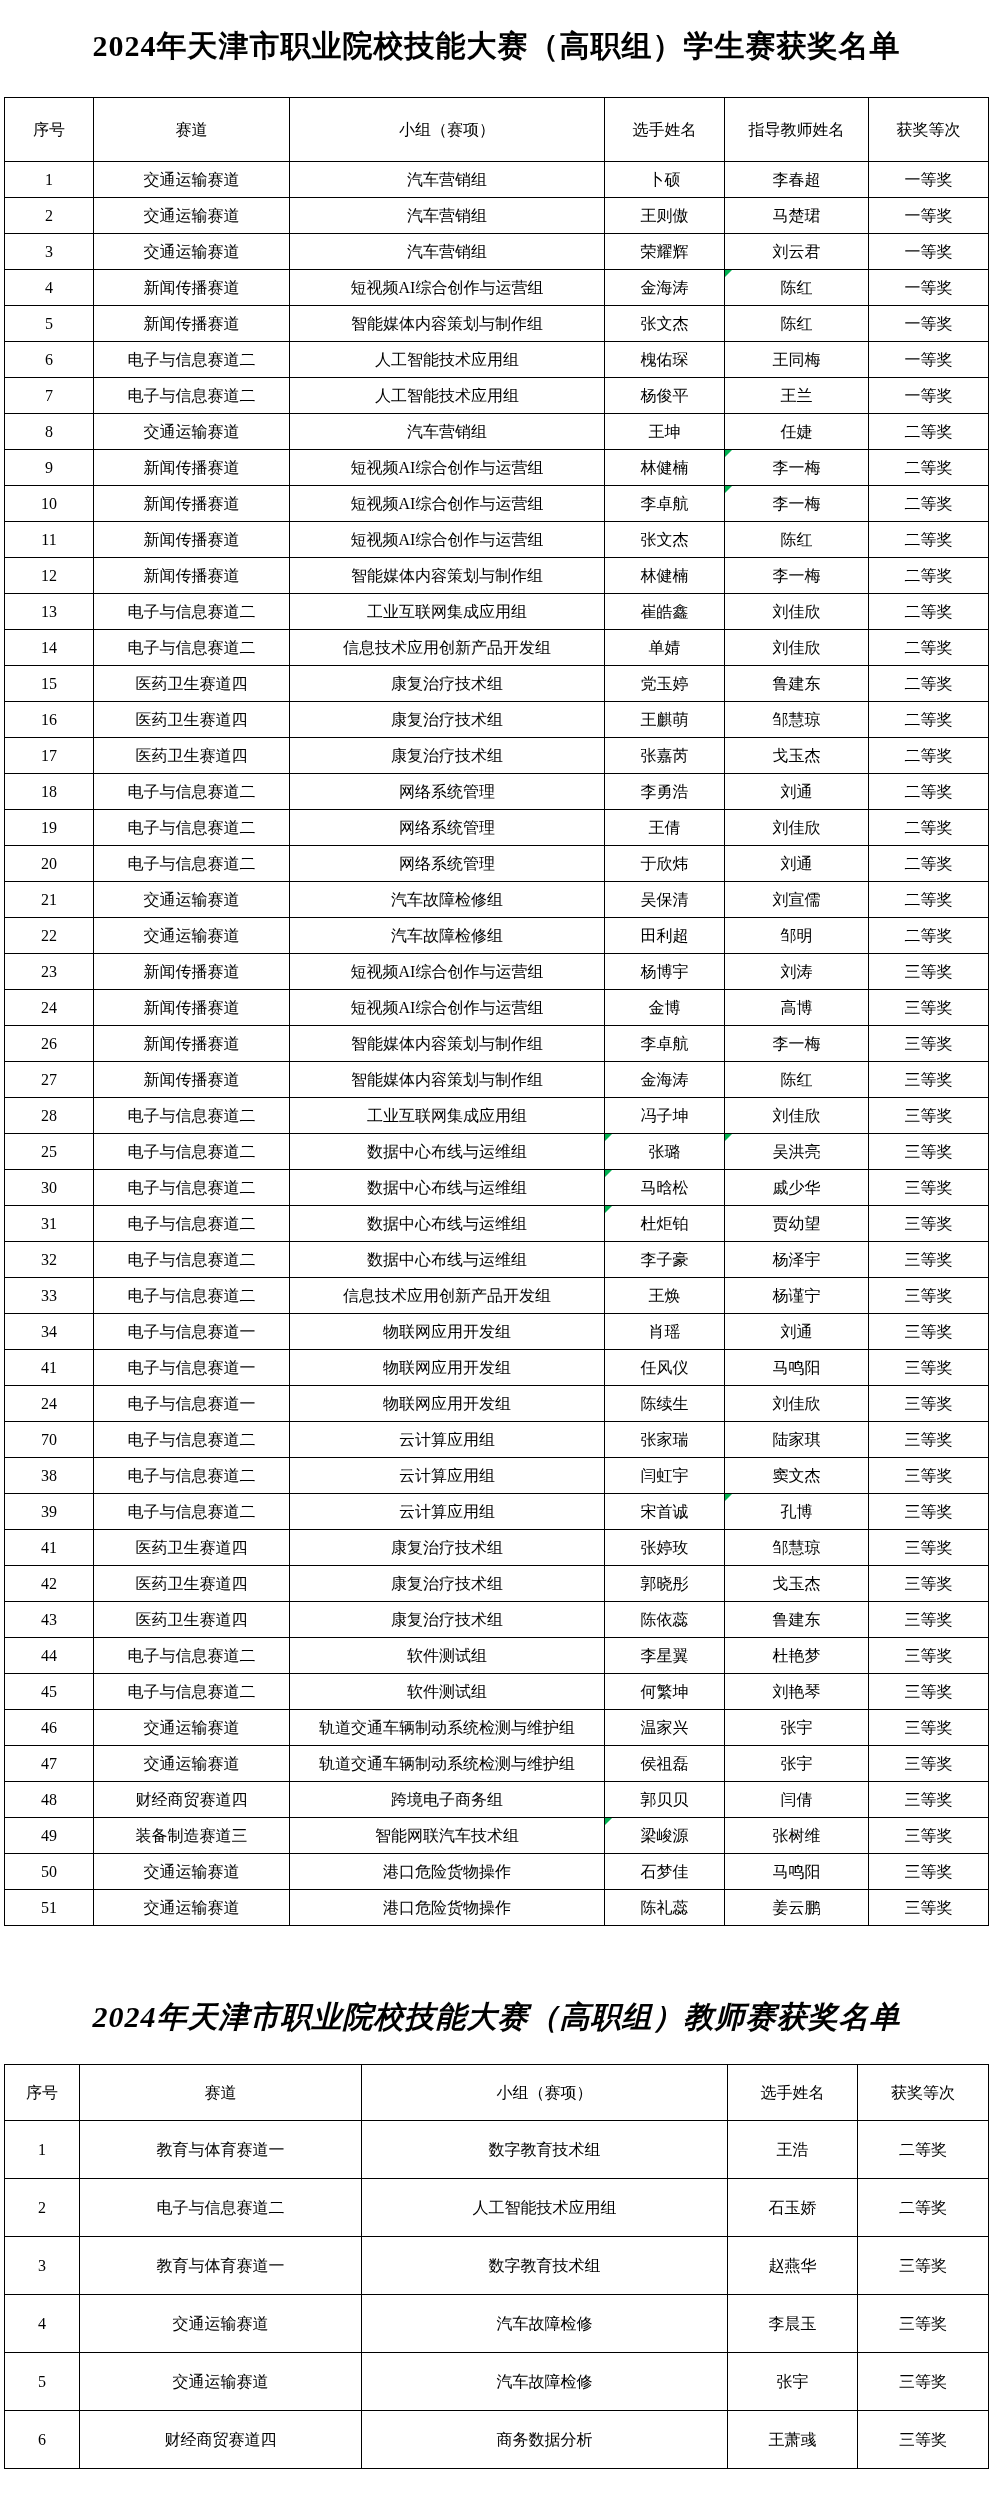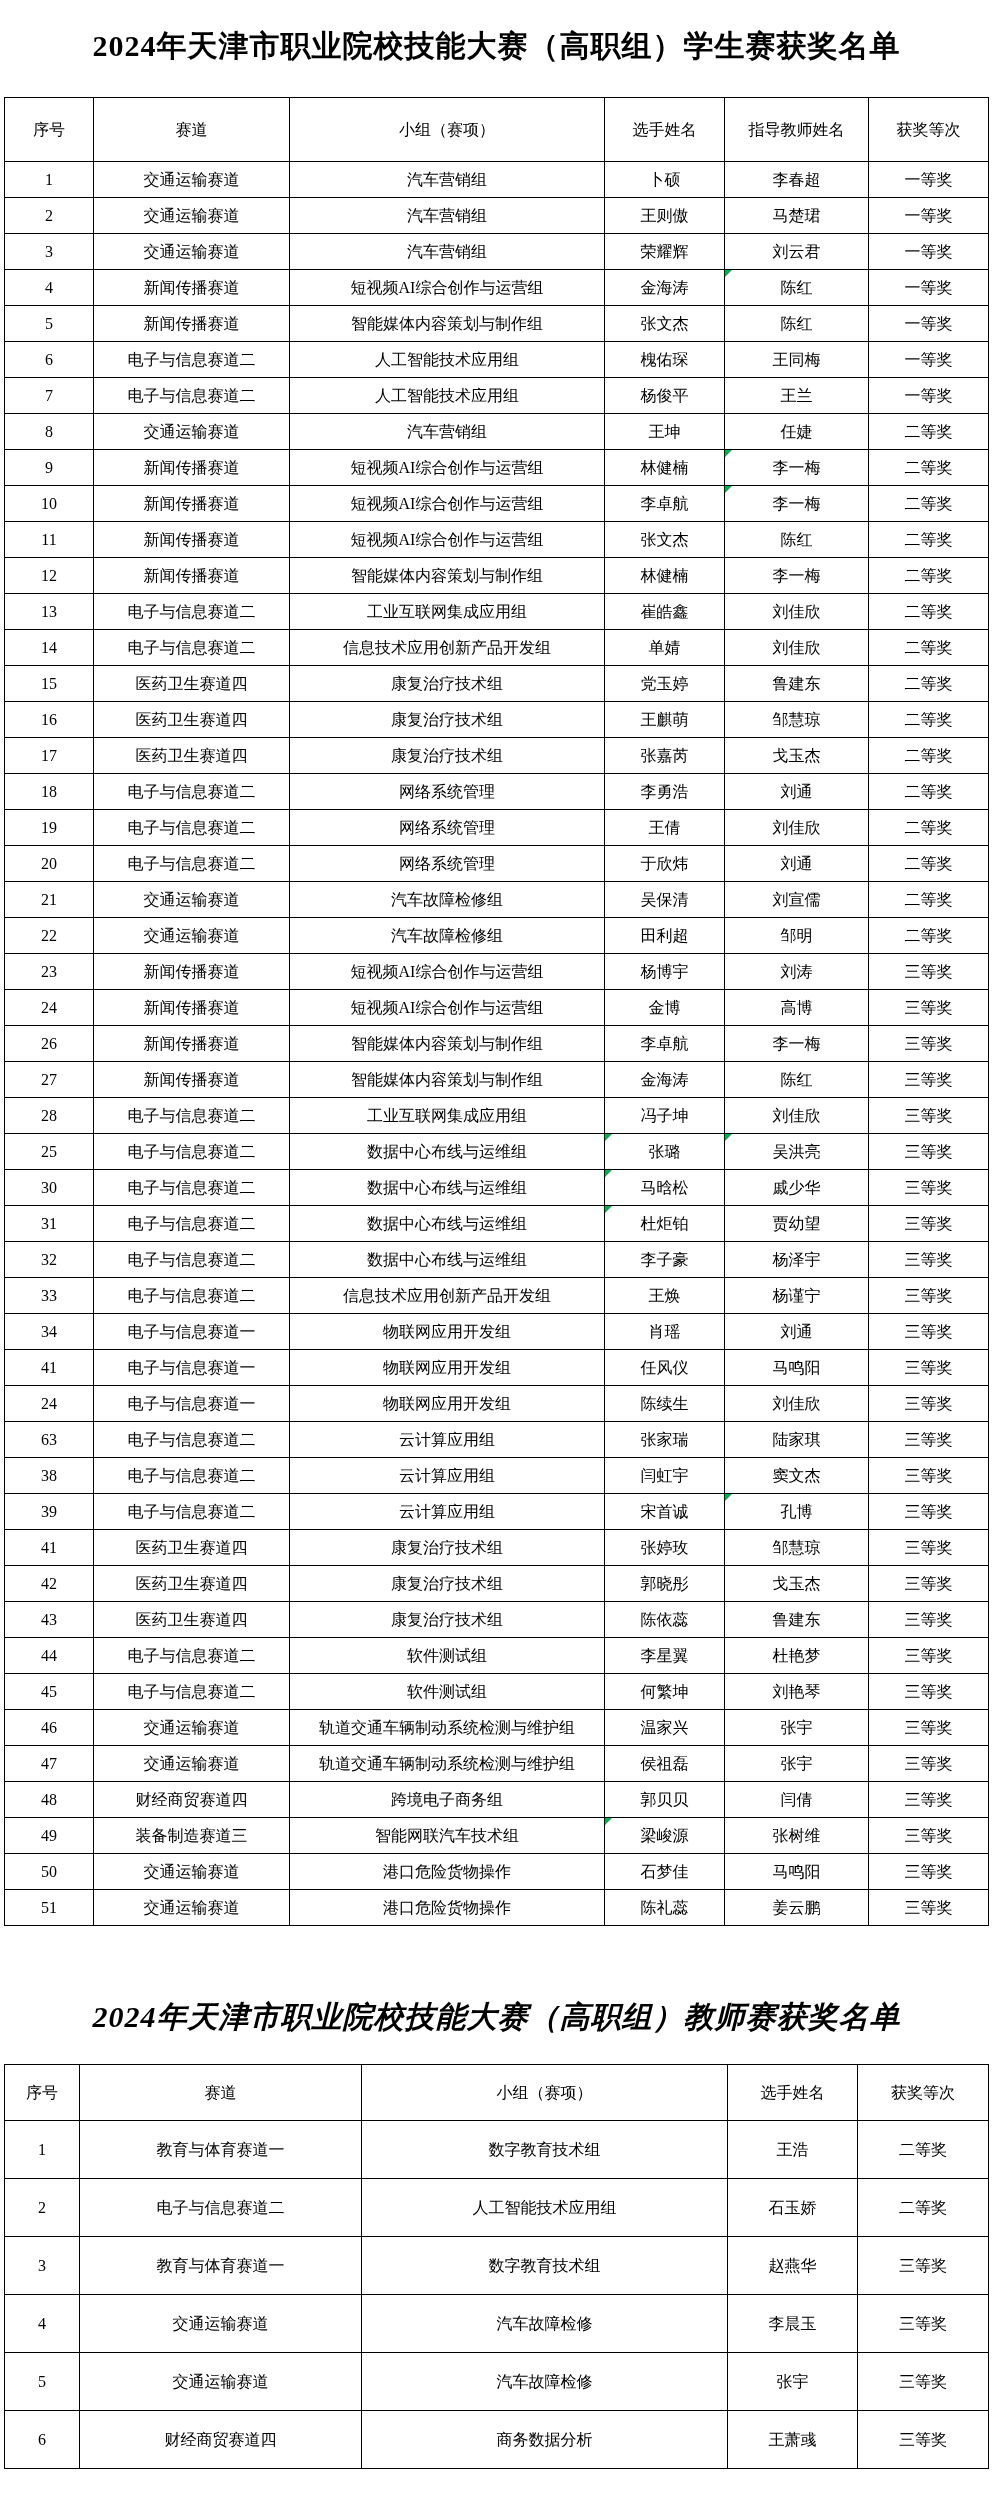--- a/index.html
+++ b/index.html
@@ -370,21 +370,21 @@
         </tr>
         <tr>
           <td>24</td>
           <td>电子与信息赛道一</td>
           <td>物联网应用开发组</td>
           <td>陈续生</td>
           <td>刘佳欣</td>
           <td>三等奖</td>
         </tr>
         <tr>
-          <td>63</td>
+          <td>70</td>
           <td>电子与信息赛道二</td>
           <td>云计算应用组</td>
           <td>张家瑞</td>
           <td>陆家琪</td>
           <td>三等奖</td>
         </tr>
         <tr>
           <td>38</td>
           <td>电子与信息赛道二</td>
           <td>云计算应用组</td>

